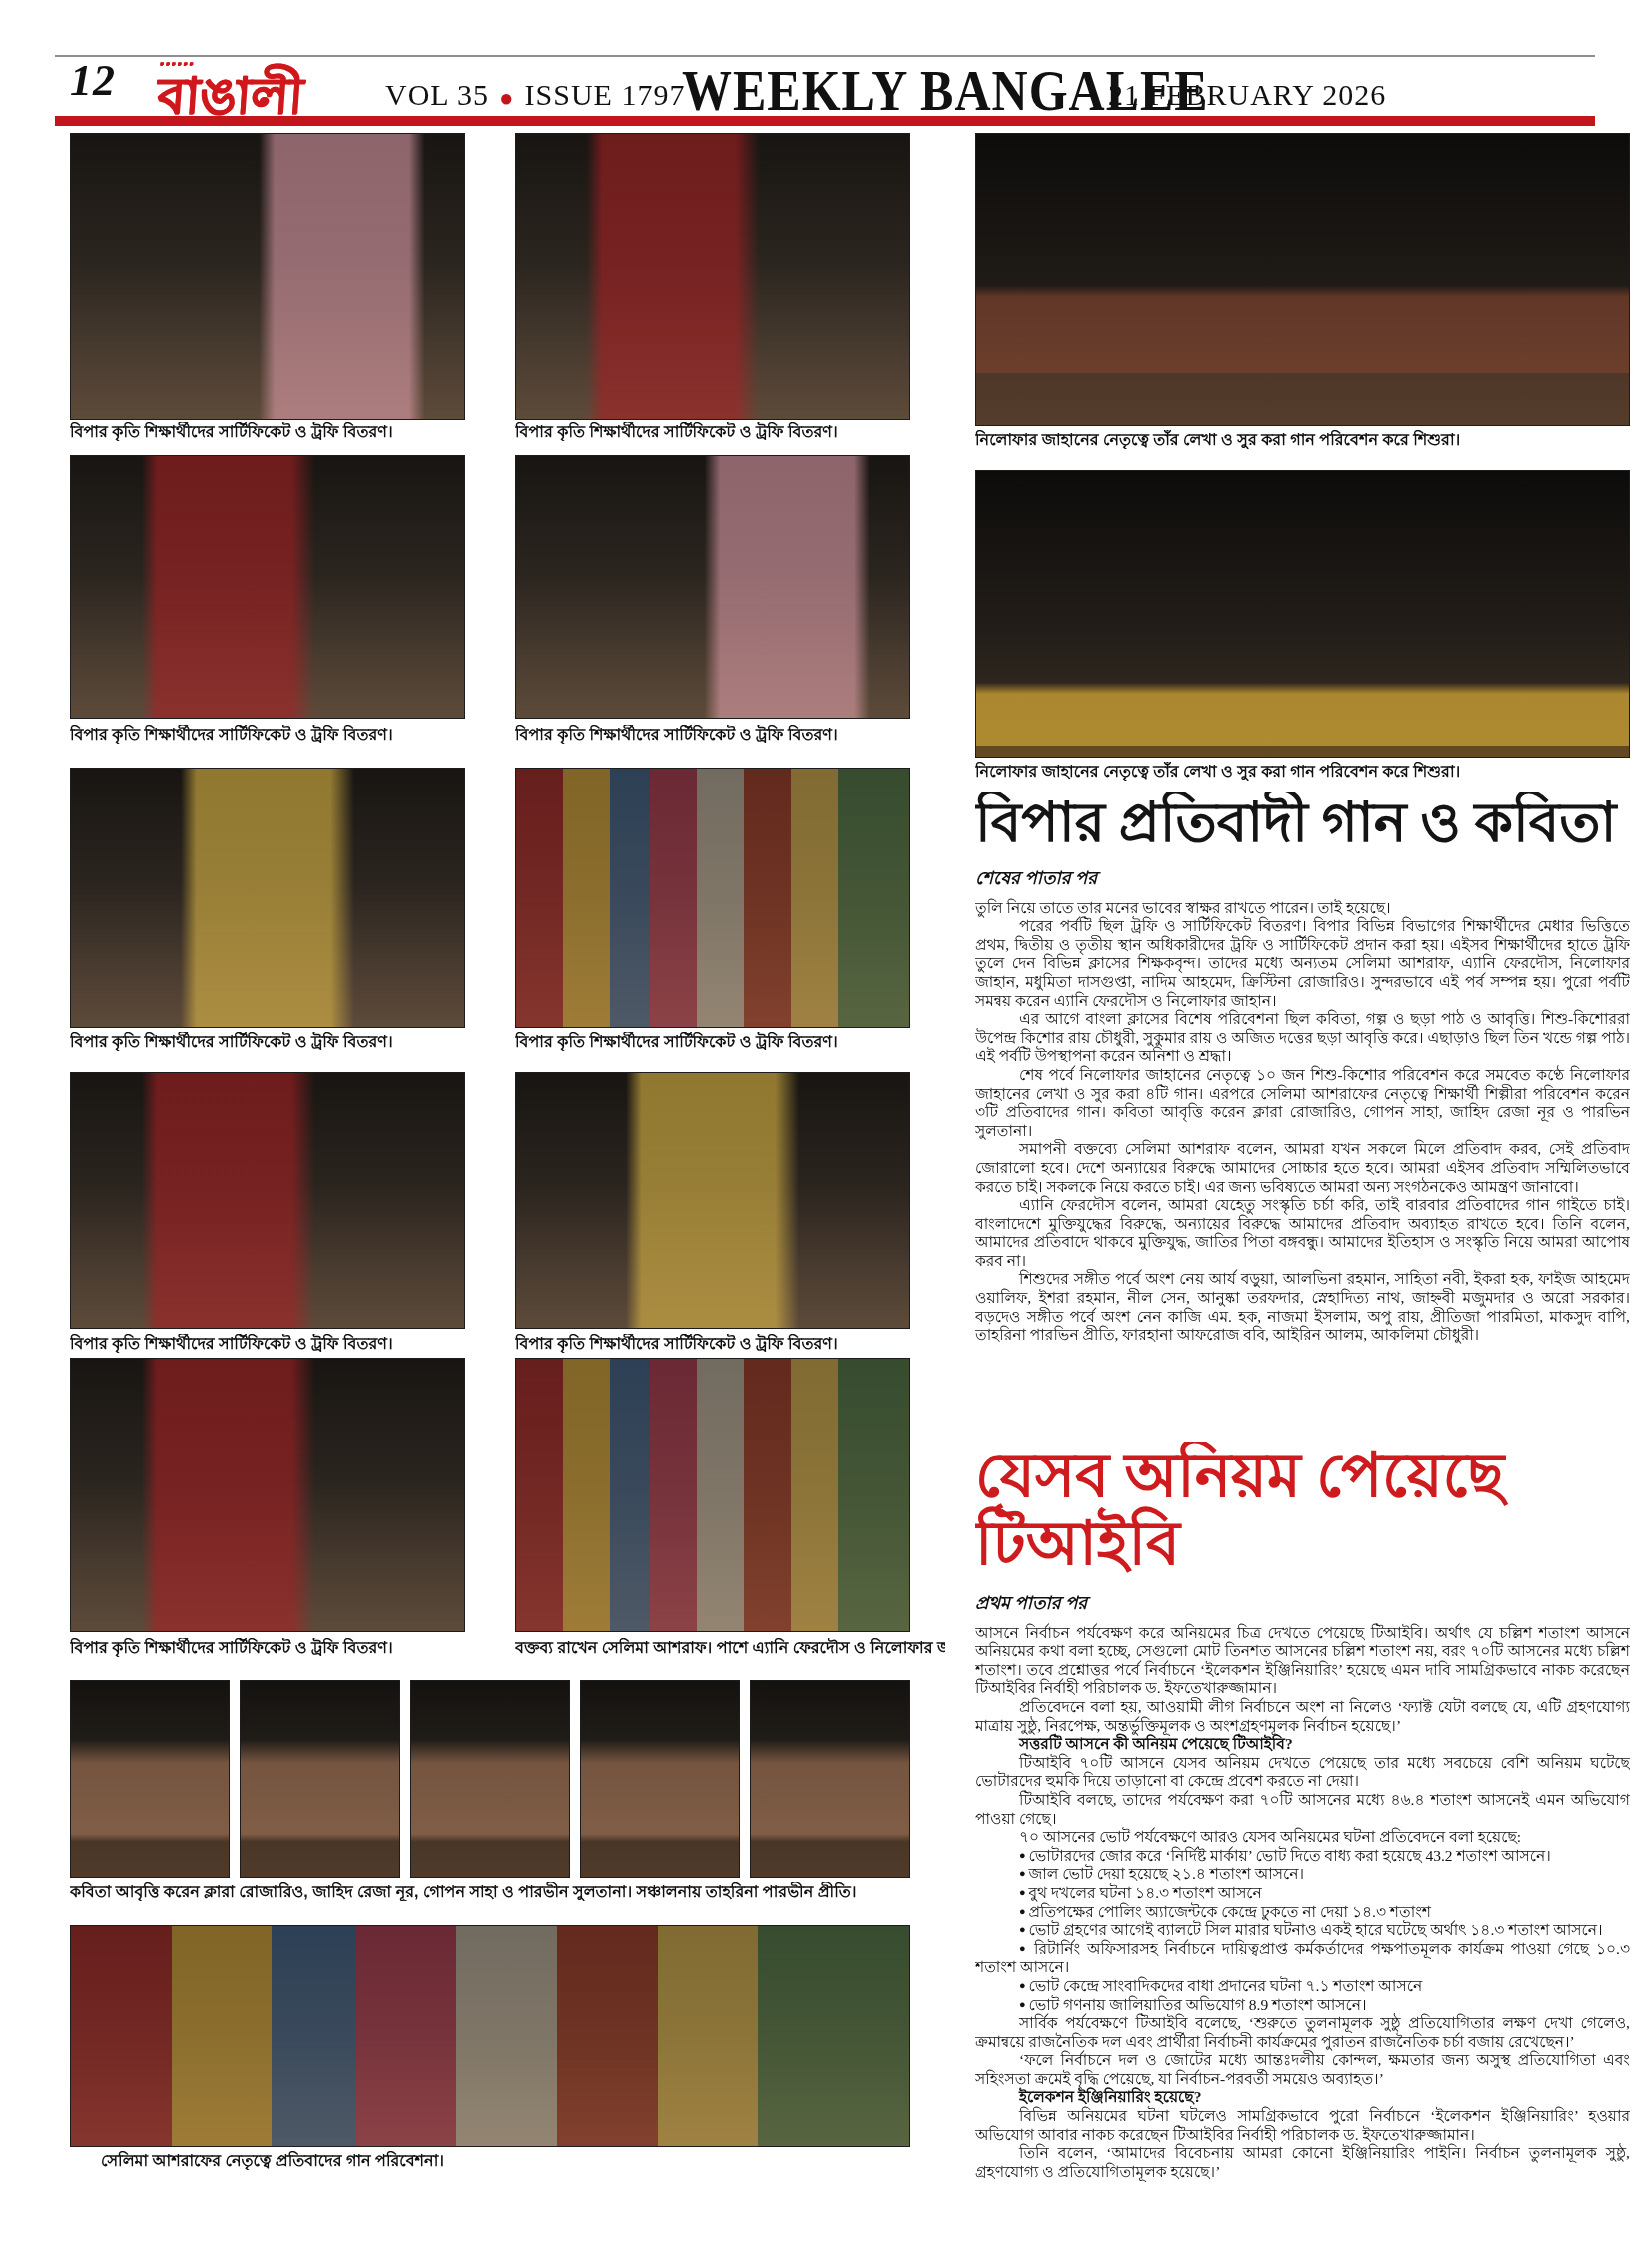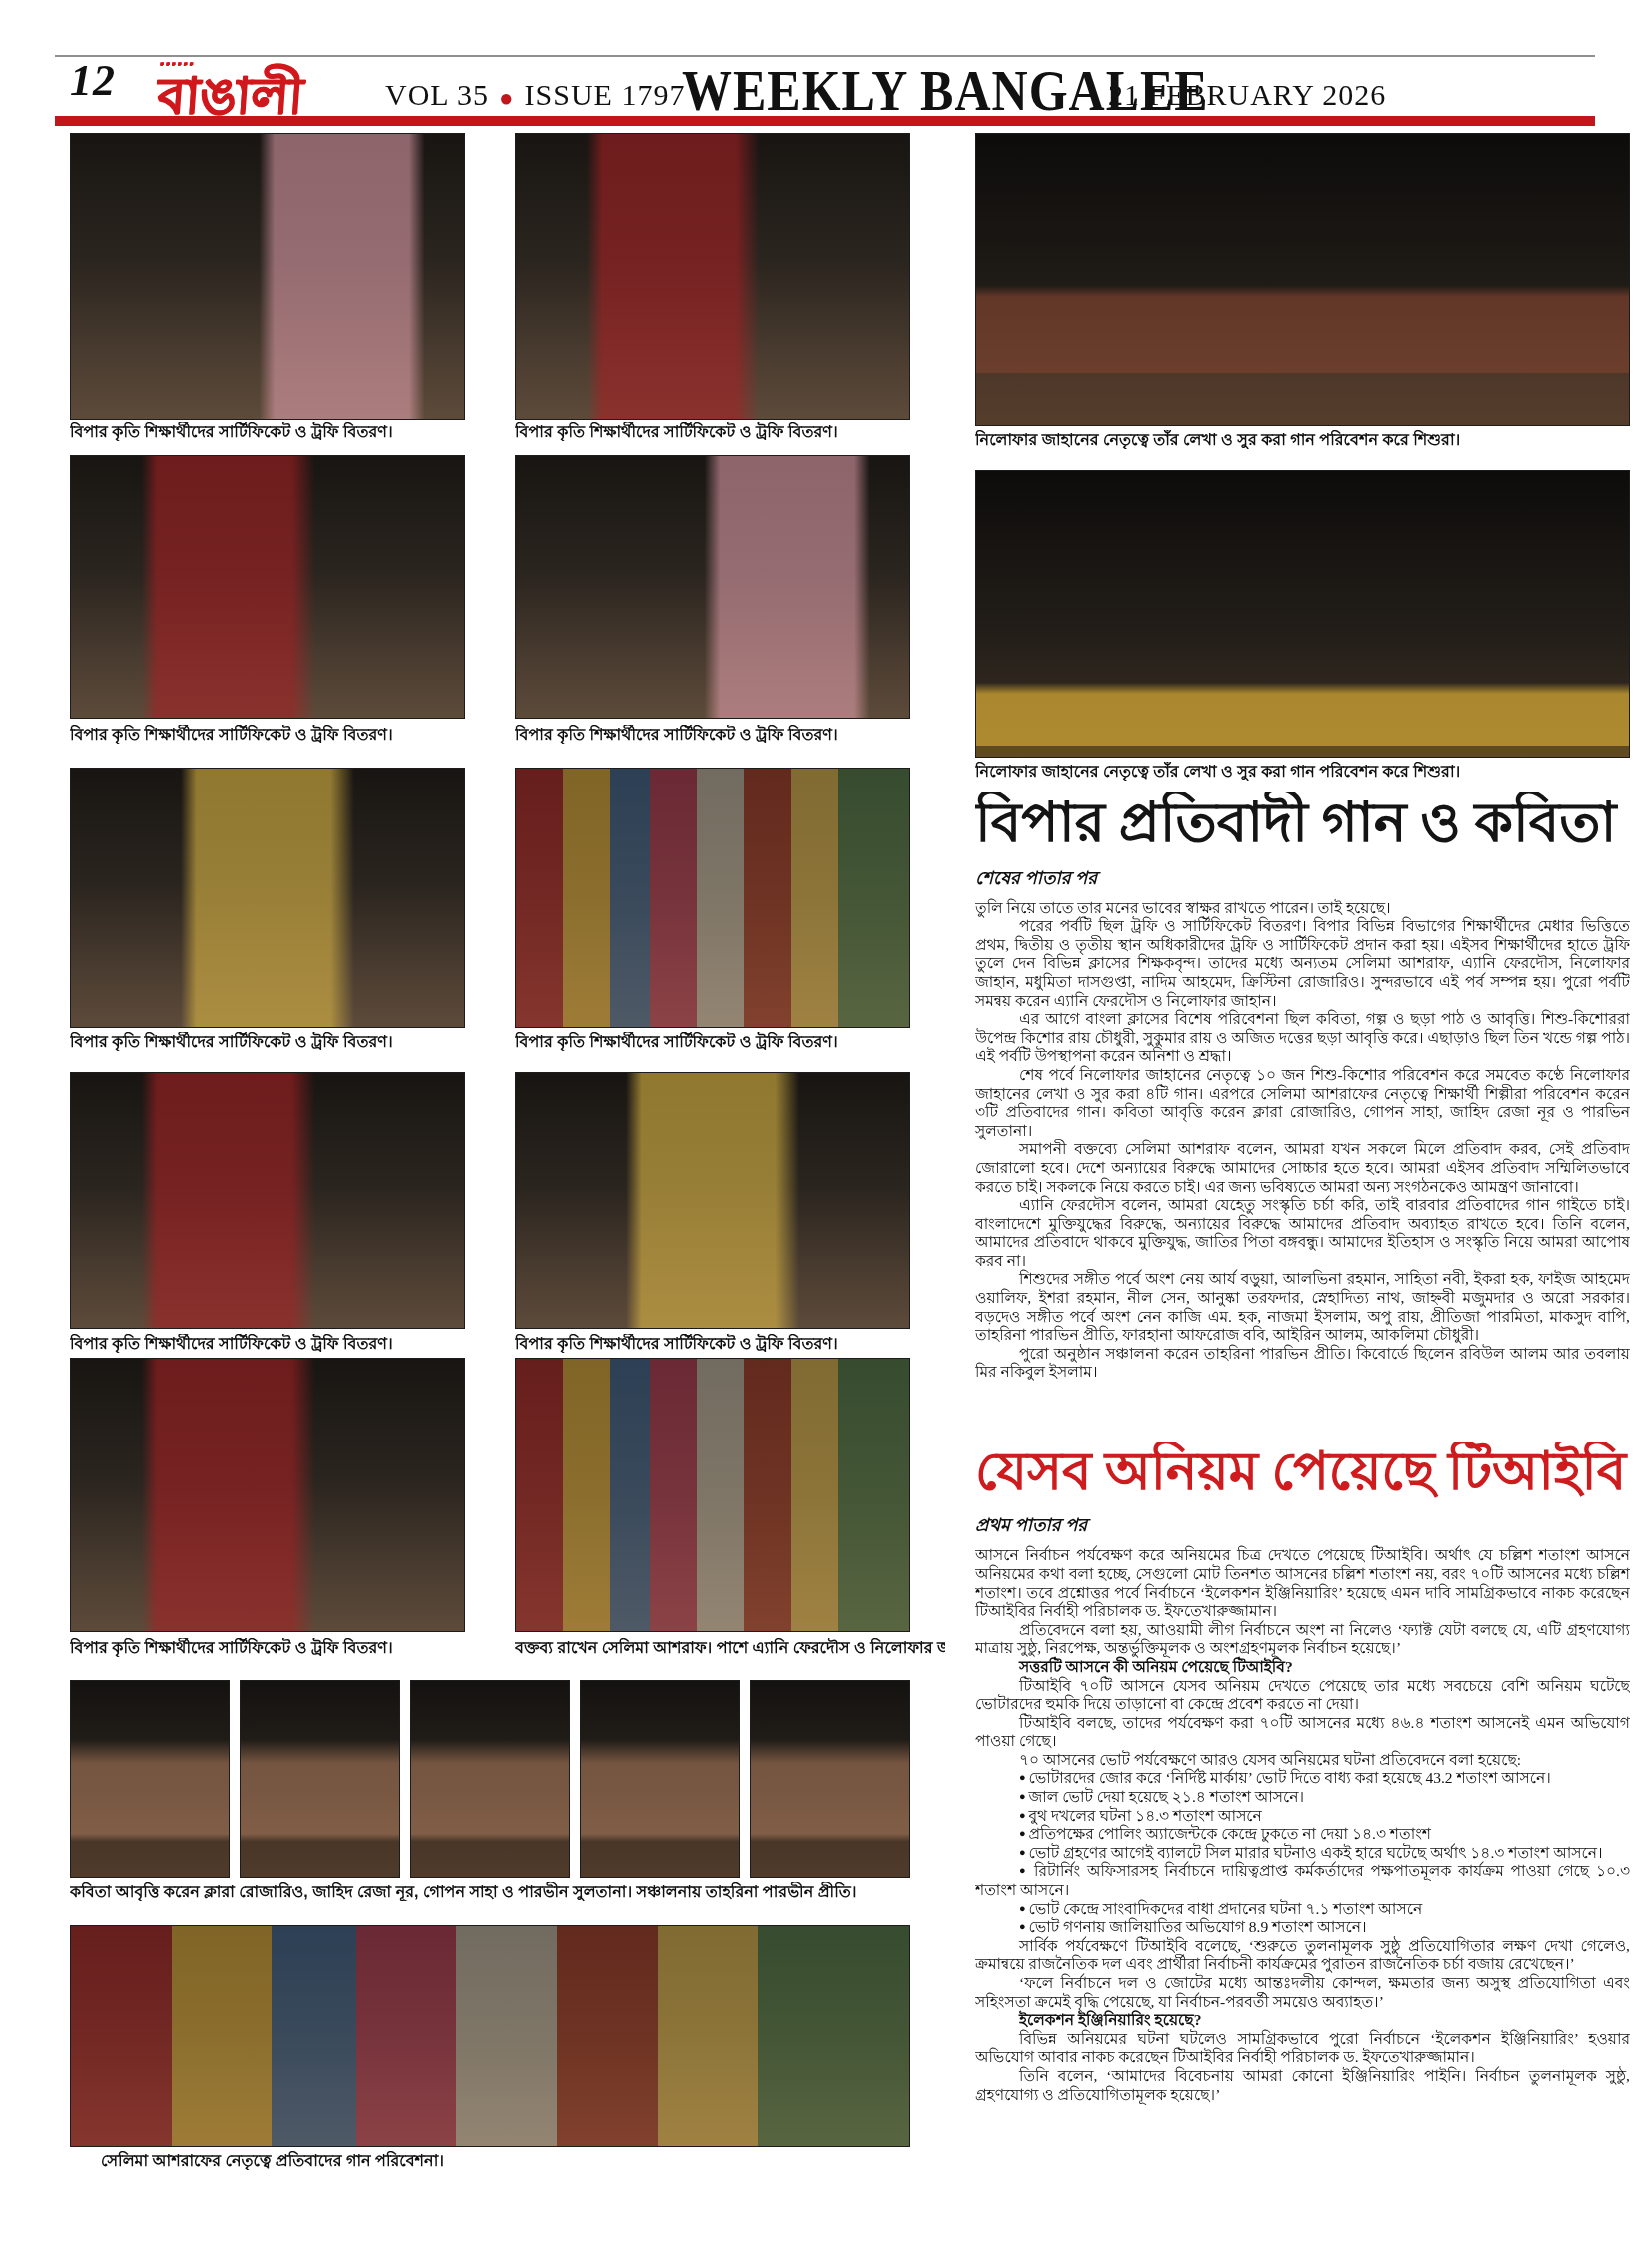--- a/index.html
+++ b/index.html
@@ -37,21 +37,21 @@
             linear-gradient(180deg,#0d0c0b,#221d18 55%,#3d3226);}
   .t-warm{background:linear-gradient(180deg,rgba(0,0,0,0) 0 30%,rgba(214,150,110,.45) 42% 78%,rgba(90,60,40,.4) 82% 100%),
           linear-gradient(180deg,#141210,#2a241e 55%,#4a3b2d);}
   
   .caption{font-family:"Liberation Sans",sans-serif;font-weight:bold;font-size:16px;
            line-height:1.2;color:#101010;white-space:nowrap;overflow:hidden;}
   
   .article{overflow:hidden;}
   .headline{font-weight:bold;font-size:55px;line-height:1.12;color:#141414;margin:0 0 10px 0;
             letter-spacing:0;}
-  .headline.red{color:#ce1b1d;font-size:53px;}
+  .headline.red{color:#ce1b1d;font-size:61px;}
   .cont-from{font-style:italic;font-weight:bold;font-size:18px;margin:0 0 4px 0;}
   .body-par{font-size:15.5px;line-height:1.2;text-align:justify;margin:0;}
   .ind{text-indent:44px;}
   .subhead{font-weight:bold;}
   .bullet{position:relative;padding-left:0;}
   .bullet::before{content:"\25CF\00a0 ";font-size:11px;vertical-align:2px;}
   .bullet{text-indent:44px;}
 </style>
 </head>
 <body>
@@ -120,21 +120,20 @@
   <div class="abs article" style="left:975px;top:792px;width:655px;height:648px;">
     <h1 class="headline">বিপার প্রতিবাদী গান ও কবিতা</h1>
     <p class="cont-from">শেষের পাতার পর</p>
     <p class="body-par">তুলি নিয়ে তাতে তার মনের ভাবের স্বাক্ষর রাখতে পারেন। তাই হয়েছে।</p>
     <p class="body-par ind">পরের পর্বটি ছিল ট্রফি ও সার্টিফিকেট বিতরণ। বিপার বিভিন্ন বিভাগের শিক্ষার্থীদের মেধার ভিত্তিতে প্রথম, দ্বিতীয় ও তৃতীয় স্থান অধিকারীদের ট্রফি ও সার্টিফিকেট প্রদান করা হয়। এইসব শিক্ষার্থীদের হাতে ট্রফি তুলে দেন বিভিন্ন ক্লাসের শিক্ষকবৃন্দ। তাদের মধ্যে অন্যতম সেলিমা আশরাফ, এ্যানি ফেরদৌস, নিলোফার জাহান, মধুমিতা দাসগুপ্তা, নাদিম আহমেদ, ক্রিস্টিনা রোজারিও। সুন্দরভাবে এই পর্ব সম্পন্ন হয়। পুরো পর্বটি সমন্বয় করেন এ্যানি ফেরদৌস ও নিলোফার জাহান।</p>
     <p class="body-par ind">এর আগে বাংলা ক্লাসের বিশেষ পরিবেশনা ছিল কবিতা, গল্প ও ছড়া পাঠ ও আবৃত্তি। শিশু-কিশোররা উপেন্দ্র কিশোর রায় চৌধুরী, সুকুমার রায় ও অজিত দত্তের ছড়া আবৃত্তি করে। এছাড়াও ছিল তিন খন্ডে গল্প পাঠ। এই পর্বটি উপস্থাপনা করেন অনিশা ও শ্রদ্ধা।</p>
     <p class="body-par ind">শেষ পর্বে নিলোফার জাহানের নেতৃত্বে ১০ জন শিশু-কিশোর পরিবেশন করে সমবেত কণ্ঠে নিলোফার জাহানের লেখা ও সুর করা ৪টি গান। এরপরে সেলিমা আশরাফের নেতৃত্বে শিক্ষার্থী শিল্পীরা পরিবেশন করেন ৩টি প্রতিবাদের গান। কবিতা আবৃত্তি করেন ক্লারা রোজারিও, গোপন সাহা, জাহিদ রেজা নূর ও পারভিন সুলতানা।</p>
     <p class="body-par ind">সমাপনী বক্তব্যে সেলিমা আশরাফ বলেন, আমরা যখন সকলে মিলে প্রতিবাদ করব, সেই প্রতিবাদ জোরালো হবে। দেশে অন্যায়ের বিরুদ্ধে আমাদের সোচ্চার হতে হবে। আমরা এইসব প্রতিবাদ সম্মিলিতভাবে করতে চাই। সকলকে নিয়ে করতে চাই। এর জন্য ভবিষ্যতে আমরা অন্য সংগঠনকেও আমন্ত্রণ জানাবো।</p>
     <p class="body-par ind">এ্যানি ফেরদৌস বলেন, আমরা যেহেতু সংস্কৃতি চর্চা করি, তাই বারবার প্রতিবাদের গান গাইতে চাই। বাংলাদেশে মুক্তিযুদ্ধের বিরুদ্ধে, অন্যায়ের বিরুদ্ধে আমাদের প্রতিবাদ অব্যাহত রাখতে হবে। তিনি বলেন, আমাদের প্রতিবাদে থাকবে মুক্তিযুদ্ধ, জাতির পিতা বঙ্গবন্ধু। আমাদের ইতিহাস ও সংস্কৃতি নিয়ে আমরা আপোষ করব না।</p>
     <p class="body-par ind">শিশুদের সঙ্গীত পর্বে অংশ নেয় আর্য বড়ুয়া, আলভিনা রহমান, সাহিতা নবী, ইকরা হক, ফাইজ আহমেদ ওয়ালিফ, ইশরা রহমান, নীল সেন, আনুষ্কা তরফদার, স্নেহাদিত্য নাথ, জাহ্নবী মজুমদার ও অরো সরকার। বড়দেও সঙ্গীত পর্বে অংশ নেন কাজি এম. হক, নাজমা ইসলাম, অপু রায়, প্রীতিজা পারমিতা, মাকসুদ বাপি, তাহরিনা পারভিন প্রীতি, ফারহানা আফরোজ ববি, আইরিন আলম, আকলিমা চৌধুরী।</p>
-    <p class="body-par ind">পুরো অনুষ্ঠান সঞ্চালনা করেন তাহরিনা পারভিন প্রীতি। কিবোর্ডে ছিলেন রবিউল আলম আর তবলায় মির নকিবুল ইসলাম।</p>
   </div>
 
   <div class="abs article" style="left:975px;top:1442px;width:655px;height:742px;">
     <h1 class="headline red">যেসব অনিয়ম পেয়েছে টিআইবি</h1>
     <p class="cont-from">প্রথম পাতার পর</p>
     <p class="body-par">আসনে নির্বাচন পর্যবেক্ষণ করে অনিয়মের চিত্র দেখতে পেয়েছে টিআইবি। অর্থাৎ যে চল্লিশ শতাংশ আসনে অনিয়মের কথা বলা হচ্ছে, সেগুলো মোট তিনশত আসনের চল্লিশ শতাংশ নয়, বরং ৭০টি আসনের মধ্যে চল্লিশ শতাংশ। তবে প্রশ্নোত্তর পর্বে নির্বাচনে ‘ইলেকশন ইঞ্জিনিয়ারিং’ হয়েছে এমন দাবি সামগ্রিকভাবে নাকচ করেছেন টিআইবির নির্বাহী পরিচালক ড. ইফতেখারুজ্জামান।</p>
     <p class="body-par ind">প্রতিবেদনে বলা হয়, আওয়ামী লীগ নির্বাচনে অংশ না নিলেও ‘ফ্যাক্ট যেটা বলছে যে, এটি গ্রহণযোগ্য মাত্রায় সুষ্ঠু, নিরপেক্ষ, অন্তর্ভুক্তিমূলক ও অংশগ্রহণমূলক নির্বাচন হয়েছে।’</p>
     <p class="body-par ind subhead">সত্তরটি আসনে কী অনিয়ম পেয়েছে টিআইবি?</p>
     <p class="body-par ind">টিআইবি ৭০টি আসনে যেসব অনিয়ম দেখতে পেয়েছে তার মধ্যে সবচেয়ে বেশি অনিয়ম ঘটেছে ভোটারদের হুমকি দিয়ে তাড়ানো বা কেন্দ্রে প্রবেশ করতে না দেয়া।</p>
     <p class="body-par ind">টিআইবি বলছে, তাদের পর্যবেক্ষণ করা ৭০টি আসনের মধ্যে ৪৬.৪ শতাংশ আসনেই এমন অভিযোগ পাওয়া গেছে।</p>

